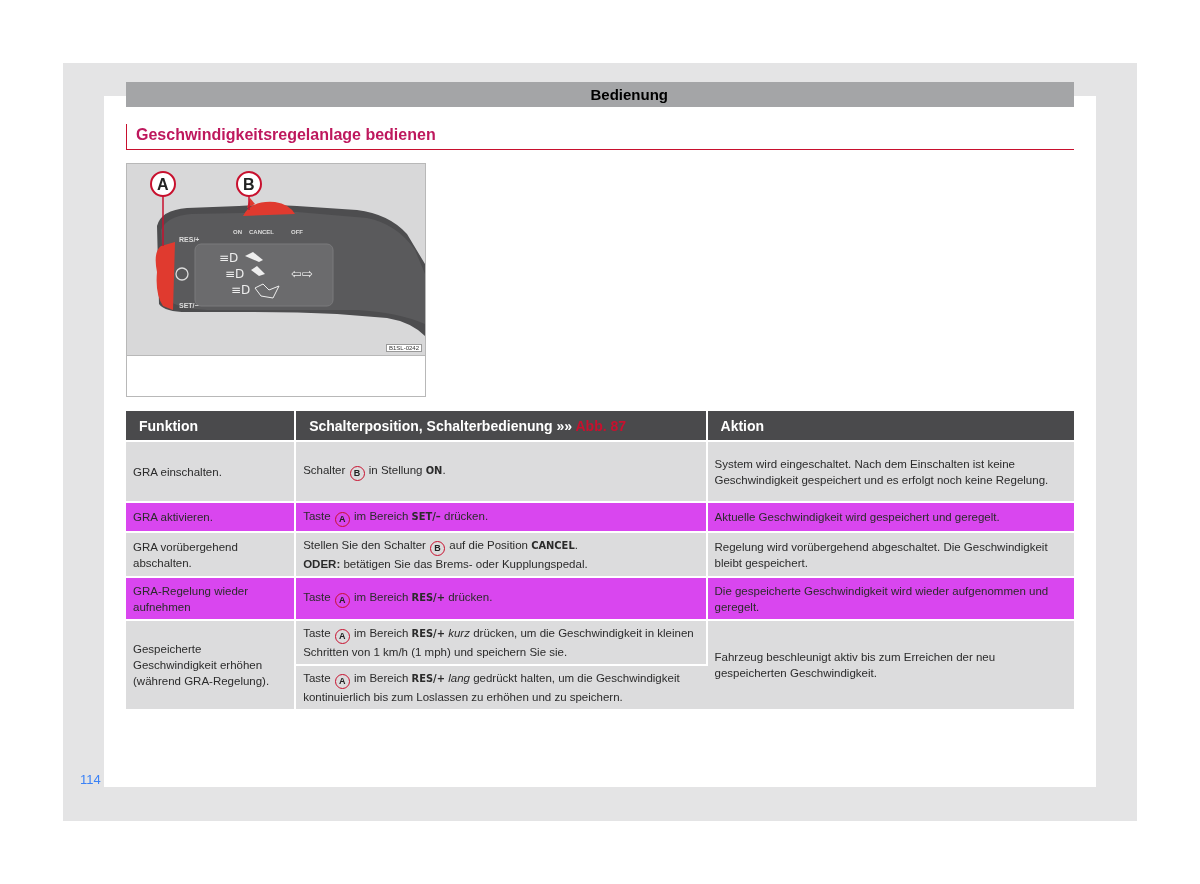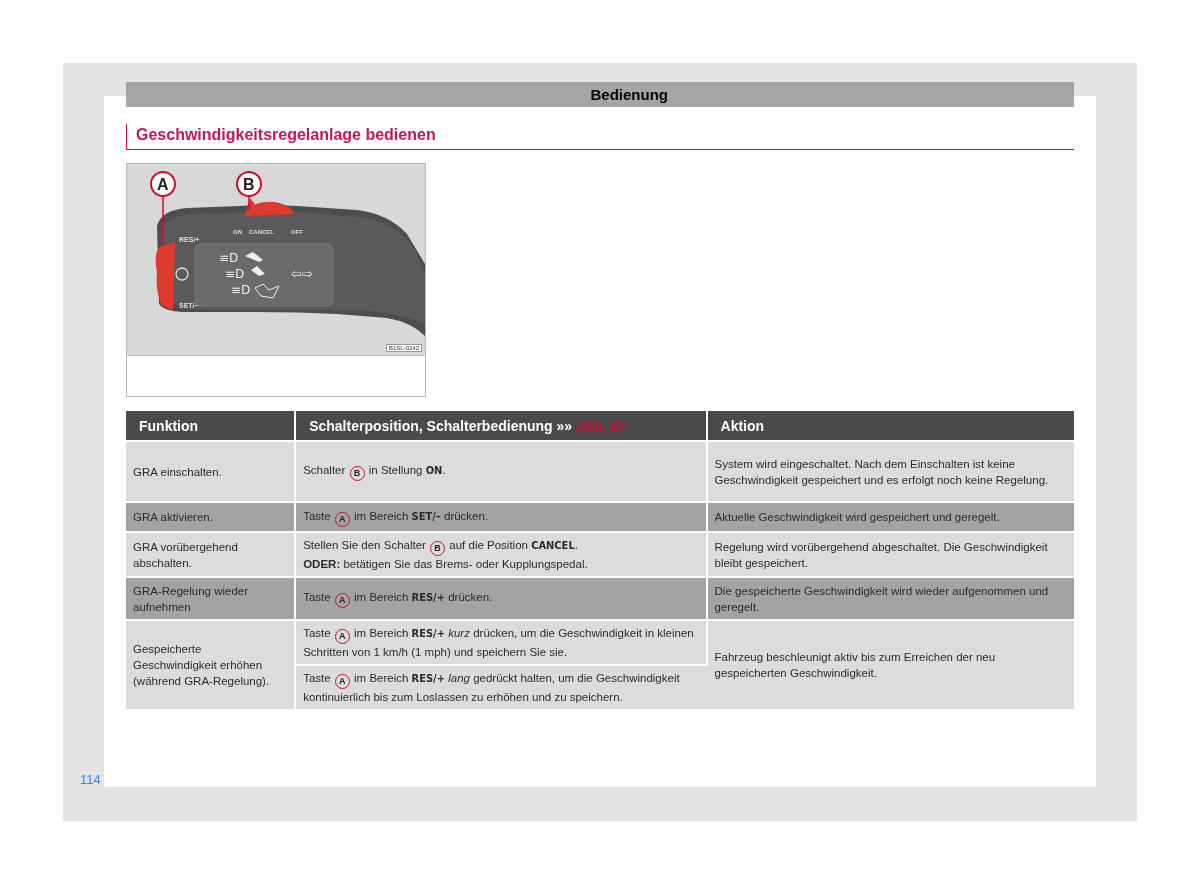--- a/index.html
+++ b/index.html
@@ -23,21 +23,21 @@
   .caption { position: absolute; left: 9px; top: 196px; width: 285px; font-size: 13.5px; line-height: 18px; color: #222; }
   .caption .abb { color: #c8102e; font-weight: bold; }
 
   table.tbl { position: absolute; left: 126px; top: 411px; width: 948px; border-collapse: separate; border-spacing: 0; font-size: 11.5px; }
   .tbl th { background: #4a4a4c; color: #ffffff; text-align: left; font-size: 14px; font-weight: bold; height: 29px; padding: 0 13px; border-right: 2px solid #fff; }
   .tbl th:last-child { border-right: none; }
   .tbl th .ref { color: #c8102e; }
   .tbl td { padding: 4px 7px; vertical-align: middle; line-height: 16px; border-right: 2px solid #fff; border-top: 2px solid #fff; color: #2b2b2b; }
   .tbl td:last-child { border-right: none; }
   .row-dark td { background: #dcdcdd; }
-  .row-light td { background: #a3a3a3; }
+  .row-light td { background: #d946ef; }
   .c1 { width: 178px; }
   .c2 { width: 440px; }
   .c3 { width: 396px; }
   .circ { display: inline-block; width: 15px; height: 15px; border: 1.4px solid #c8102e; border-radius: 50%; font-size: 9px; font-weight: bold; text-align: center; line-height: 12px; color: #222; vertical-align: -2px; margin: 0 1px; }
   .kw { font-weight: bold; font-family: "DejaVu Sans Condensed", "DejaVu Sans", sans-serif; font-size: 11px; }
   .b { font-weight: bold; }
   em { font-style: italic; }
 
   .page-num { position: absolute; left: 80px; top: 772px; font-size: 13px; color: #3b82f6; }
 </style>

